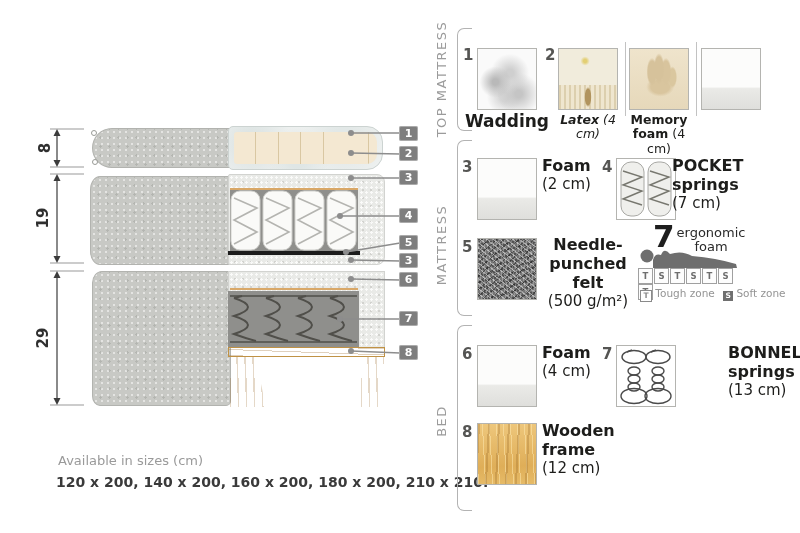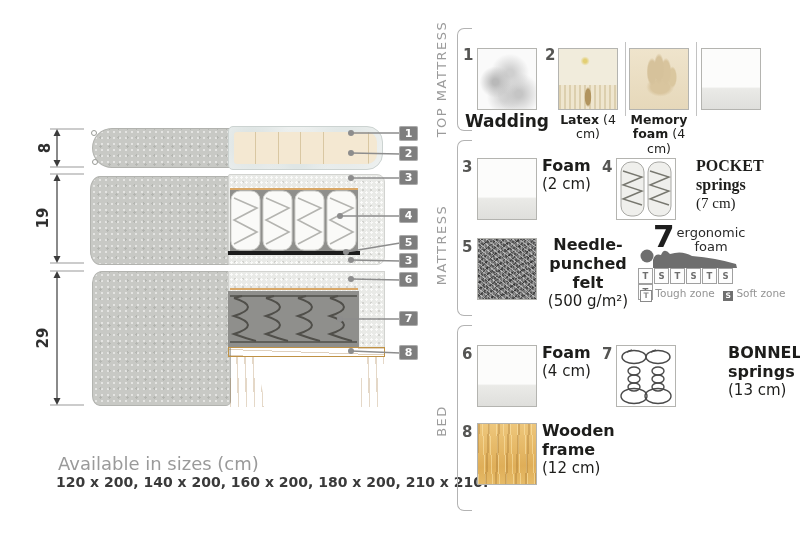--- a/index.html
+++ b/index.html
@@ -71,21 +71,21 @@
   .cap-center b{font-weight:bold;}
   .cap-side{position:absolute;line-height:1.18;color:#1d1d1b;}
   .cap-side .nm{font-weight:bold;font-size:16px;}
   .cap-side .sz{font-size:15px;font-weight:normal;}
   .wadding-cap{font-size:17px;font-weight:bold;}
   .zone-cell{width:13px;height:14px;border:1px solid #a0a0a0;background:#fdfdfd;color:#6e6e6e;
              font-size:8.5px;font-weight:bold;text-align:center;line-height:14px;margin-right:1px;float:left;box-sizing:content-box;}
   .zl-box{display:inline-block;width:10px;height:10px;font-size:7.5px;font-weight:bold;text-align:center;
           line-height:10px;vertical-align:-1px;}
   .erg-caption{position:absolute;width:70px;text-align:center;font-size:13px;color:#2a2a2a;line-height:1.1;}
-  .footer-title{position:absolute;font-size:18px;color:#9a9a9a;}
+  .footer-title{position:absolute;font-size:13px;color:#9a9a9a;}
   .footer-sizes{position:absolute;font-size:14px;font-weight:bold;color:#3a3a3a;}
 </style>
 </head>
 <body>
 
 <div class="canvas">
 
   <div class="abs fabric" style="left:92px;top:128px;width:140px;height:40px;border-radius:20px 3px 3px 20px / 20px 5px 5px 20px;"></div>
   <div class="button-circle" style="left:91px;top:130px;"></div>
   <div class="button-circle" style="left:92px;top:159px;"></div>
@@ -207,21 +207,21 @@
   <div class="vlabel" style="left:362px;top:71px;">TOP MATTRESS</div>
   <div class="vlabel" style="left:362px;top:237px;">MATTRESS</div>
   <div class="vlabel" style="left:362px;top:413px;">BED</div>
 
   <div class="item-num" style="left:463px;top:46px;">1</div>
   <div class="thumb wadthumb" style="left:477px;top:48px;"></div>
   <div class="cap-center wadding-cap" style="left:462px;top:112px;width:90px;">Wadding</div>
 
   <div class="item-num" style="left:545px;top:46px;">2</div>
   <div class="thumb latexthumb" style="left:558px;top:48px;"></div>
-  <div class="cap-center" style="left:548px;top:113px;width:80px;">
+  <div class="cap-center" style="left:548px;top:113px;width:80px;font-style:italic;">
     <b>Latex</b>
     <span>(4 cm)</span>
   </div>
 
   <div class="abs" style="left:625px;top:42px;width:1px;height:74px;background:#c2c2c2;"></div>
 
   <div class="thumb memthumb" style="left:629px;top:48px;"></div>
   <div class="cap-center" style="left:623px;top:113px;width:72px;">
     <b>Memory foam</b>
     <span>(4 cm)</span>
@@ -240,21 +240,21 @@
 
   <div class="item-num" style="left:602px;top:158px;">4</div>
   <div class="thumb" style="left:616px;top:158px;background:#fff;">
     <svg width="58" height="60" viewBox="0 0 58 60">
       <rect x="4" y="3" width="23" height="54" rx="10" fill="#efefec" stroke="#a8a8a4"></rect>
       <rect x="31" y="3" width="23" height="54" rx="10" fill="#efefec" stroke="#a8a8a4"></rect>
       <polyline points="6,12 25,18 6,26 25,32 6,40 25,46" fill="none" stroke="#77776f" stroke-width="1.4"></polyline>
       <polyline points="33,12 52,18 33,26 52,32 33,40 52,46" fill="none" stroke="#77776f" stroke-width="1.4"></polyline>
     </svg>
   </div>
-  <div class="cap-side" style="left:696px;top:157px;width:80px;font-family:Liberation Serif, serif;">
+  <div class="cap-side" style="left:672px;top:157px;width:80px;">
     <div class="nm">POCKET springs</div>
     <div class="sz">(7 cm)</div>
   </div>
 
   <div class="item-num" style="left:462px;top:238px;">5</div>
   <div class="thumb feltbg" style="left:477px;top:238px;"></div>
   <div class="cap-side" style="left:542px;top:236px;width:92px;text-align:center;">
     <div class="nm">Needle-punched felt</div>
     <div class="sz">(500 g/m²)</div>
   </div>

